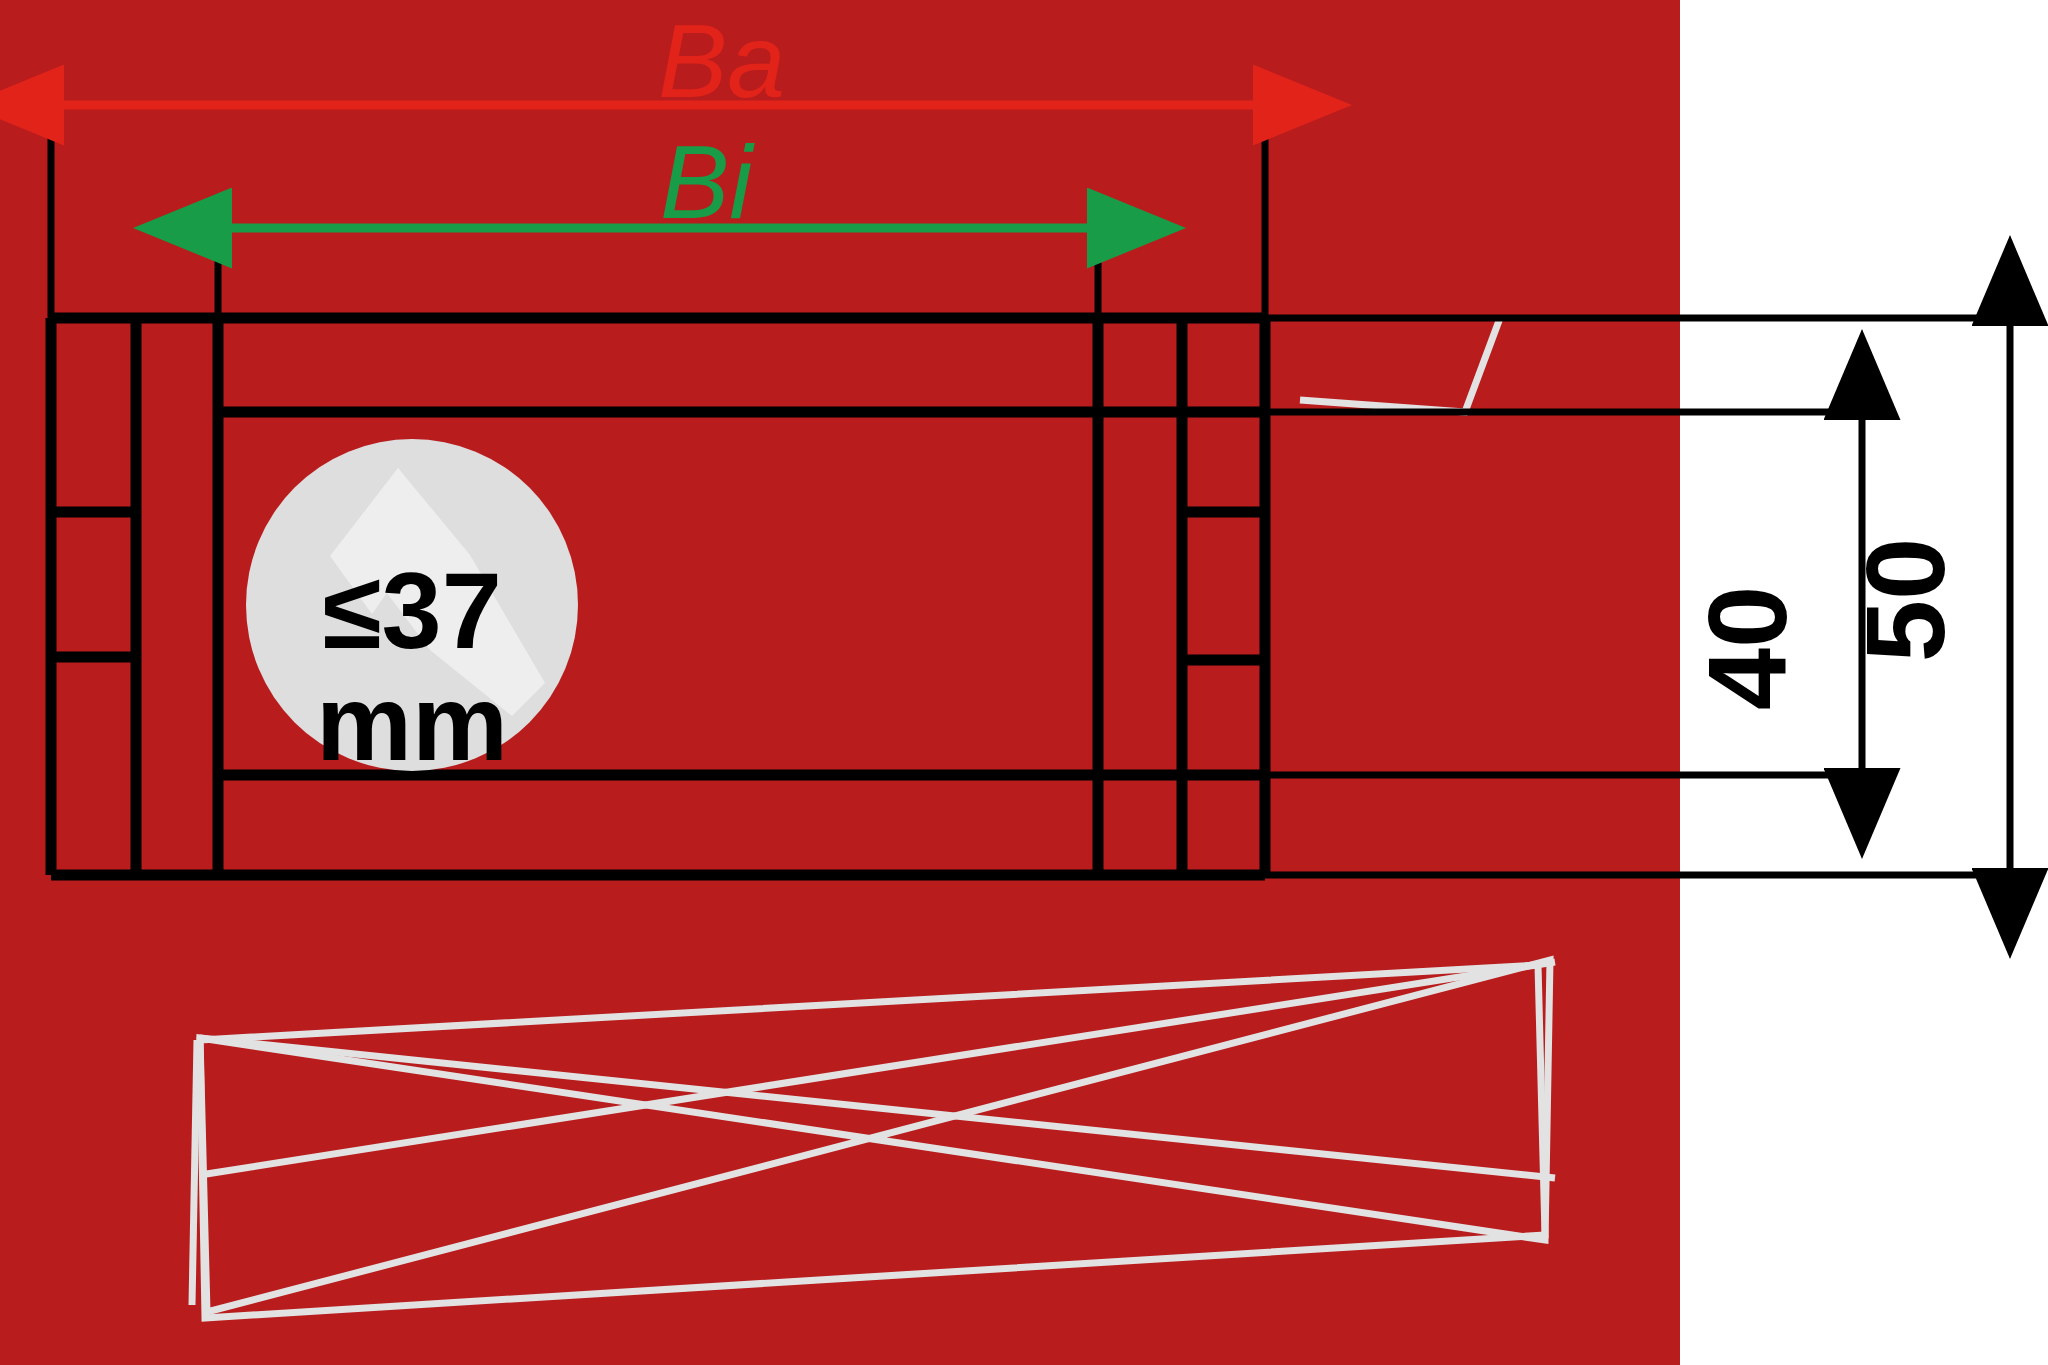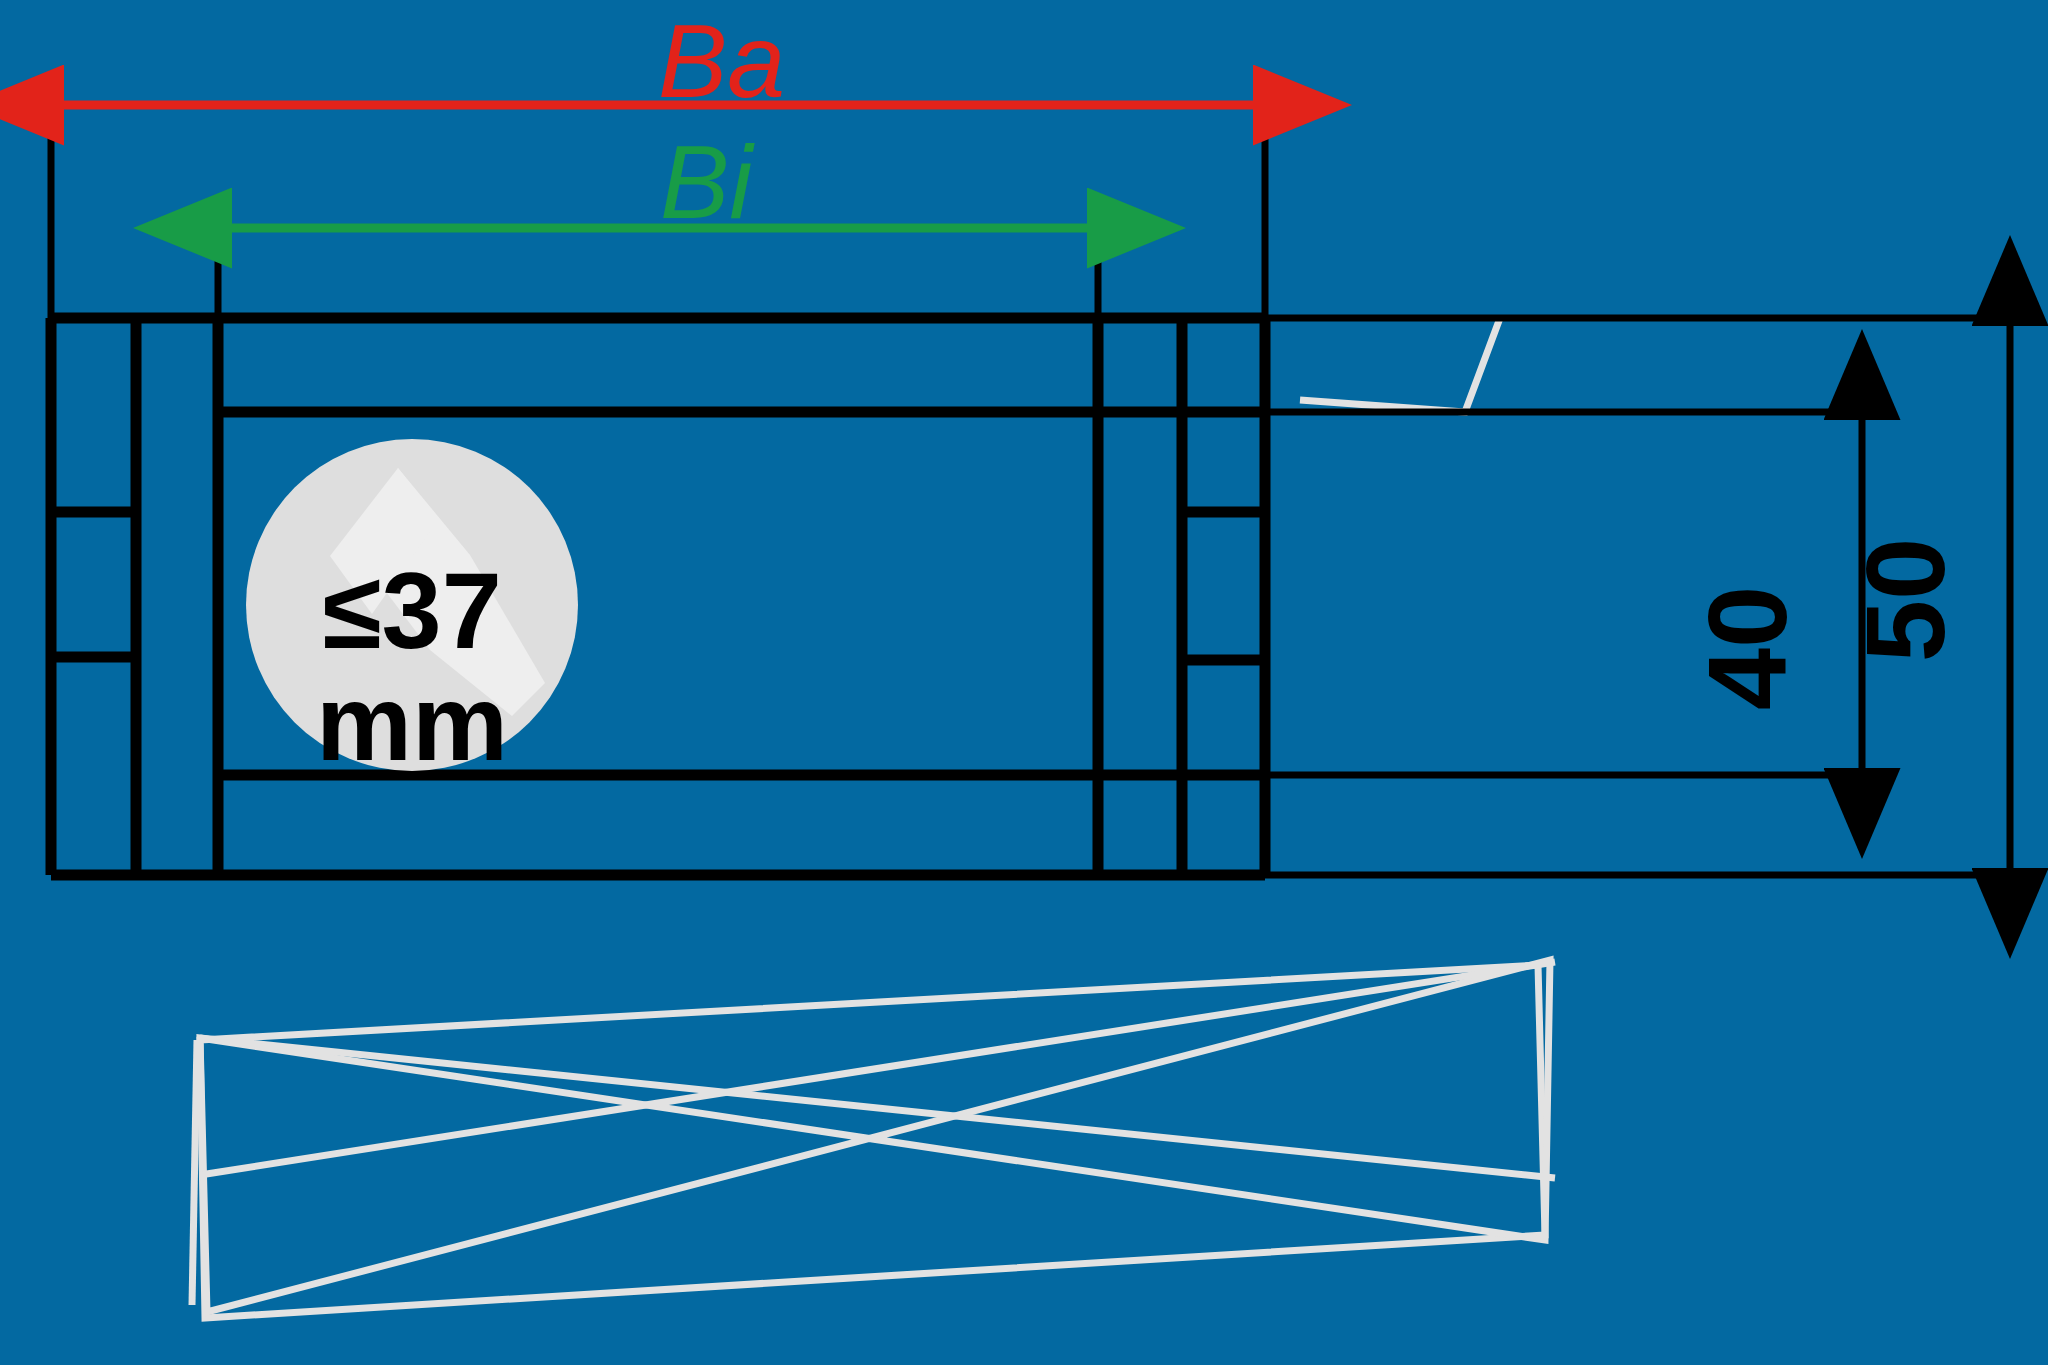--- a/index.html
+++ b/index.html
@@ -1,18 +1,18 @@
 <!DOCTYPE html>
 <html><head>
 <meta charset="utf-8">
 <style>
   html,body{margin:0;padding:0;background:#ffffff;}
   body{width:2048px;height:1365px;overflow:hidden;
        font-family:"Liberation Sans","DejaVu Sans",sans-serif;}
-  #stage{position:relative;width:2048px;height:1365px;background:#0369a1;}
+  #stage{position:relative;width:1680px;height:1365px;background:#b91c1c;}
   svg#drawing{position:absolute;left:0;top:0;width:2048px;height:1365px;display:block;}
   .solid{fill:none;stroke:#000000;stroke-width:11;stroke-linecap:butt;}
   .ext{fill:none;stroke:#000000;stroke-width:7;}
   .ghost{fill:none;stroke:#e2e2e2;stroke-width:7;stroke-linejoin:miter;}
   .dimred{fill:none;stroke:#e2231a;stroke-width:9;}
   .dimgreen{fill:none;stroke:#189c47;stroke-width:9;}
   .dimblack{fill:none;stroke:#000000;stroke-width:7;}
   .badge-circle{fill:#dedede;}
   .badge-shape{fill:#eeeeee;}
   .lbl-ba{font-family:"Liberation Sans","DejaVu Sans",sans-serif;

